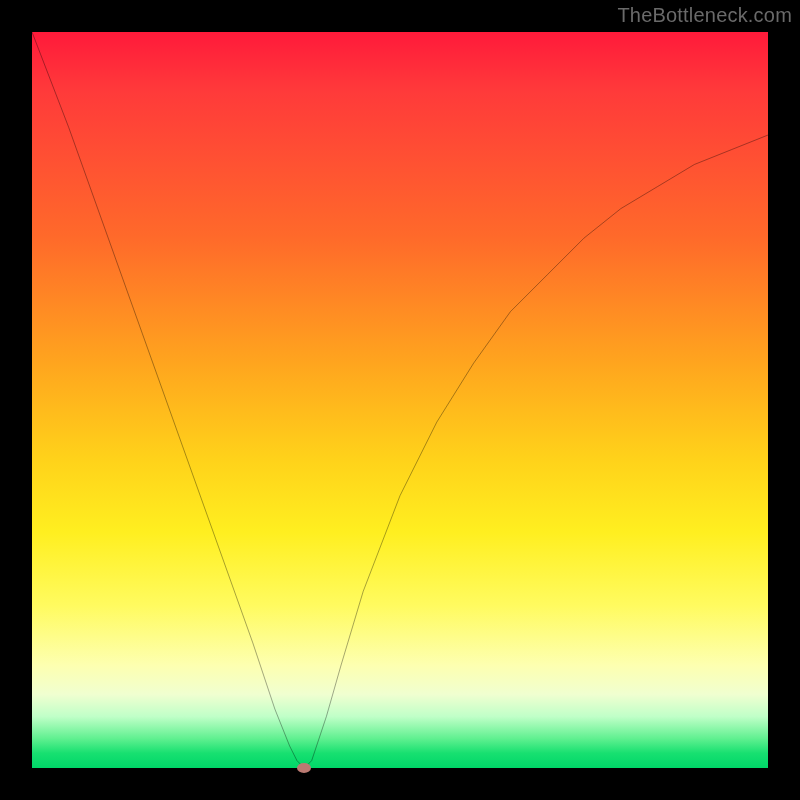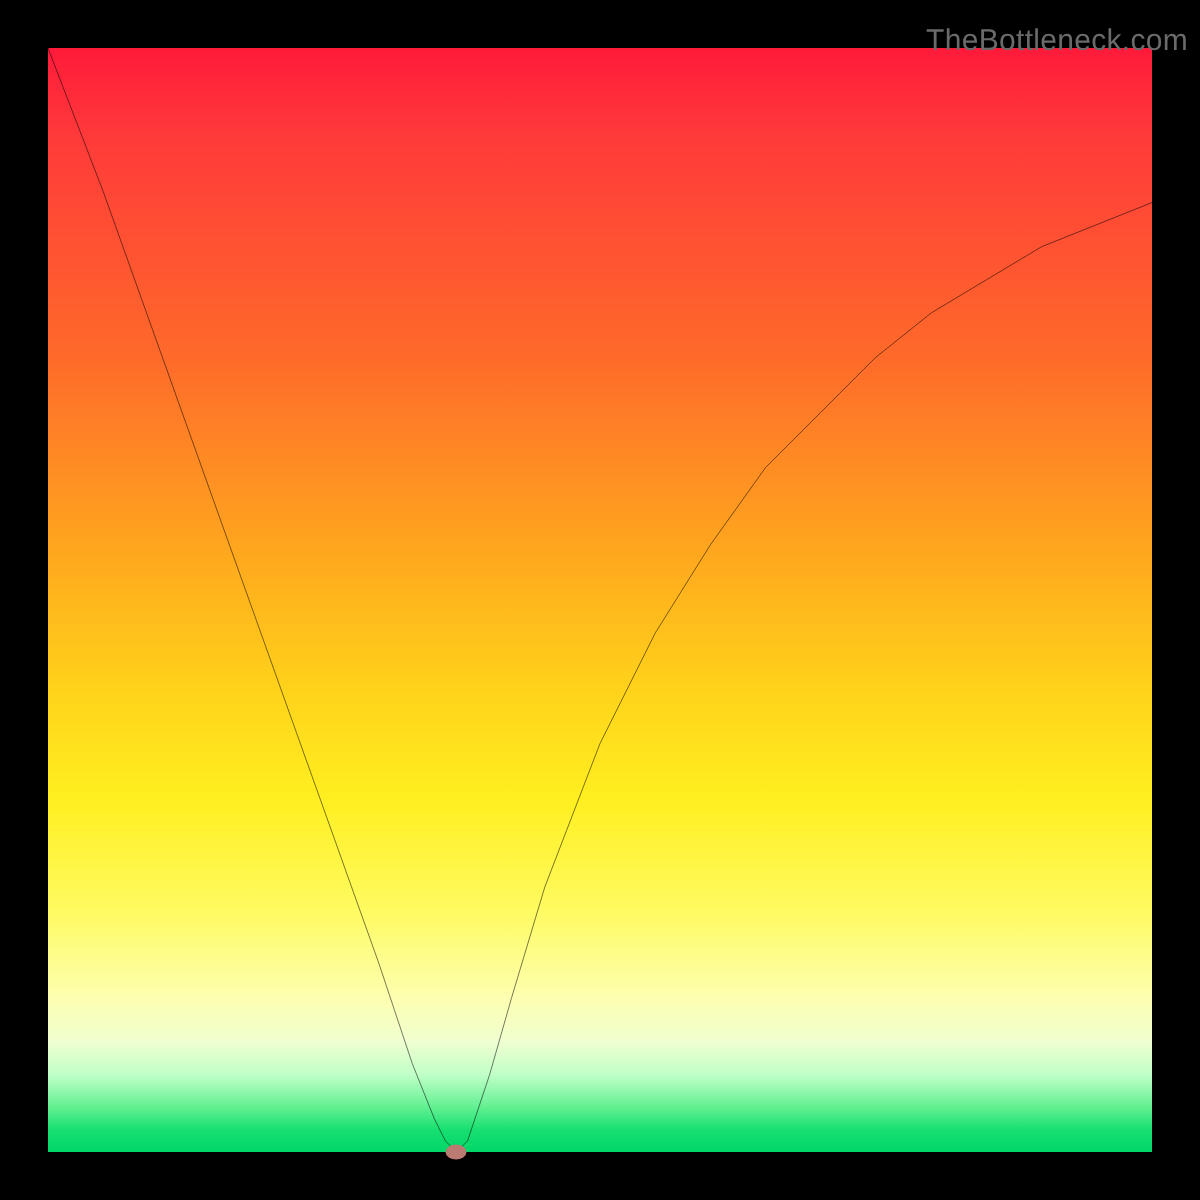--- a/index.html
+++ b/index.html
@@ -51,21 +51,21 @@
   .marker {
     position: absolute;
     width: 14px;
     height: 10px;
     background: #bb7a72;
     border-radius: 50%;
     transform: translate(-50%, -50%);
   }
   .watermark {
     position: absolute;
-    top: 16px;
+    top: 4px;
     right: 8px;
     color: #6a6a6a;
     font-size: 20px;
     letter-spacing: 0.2px;
     user-select: none;
   }
 </style>
 </head>
 <body>
 

